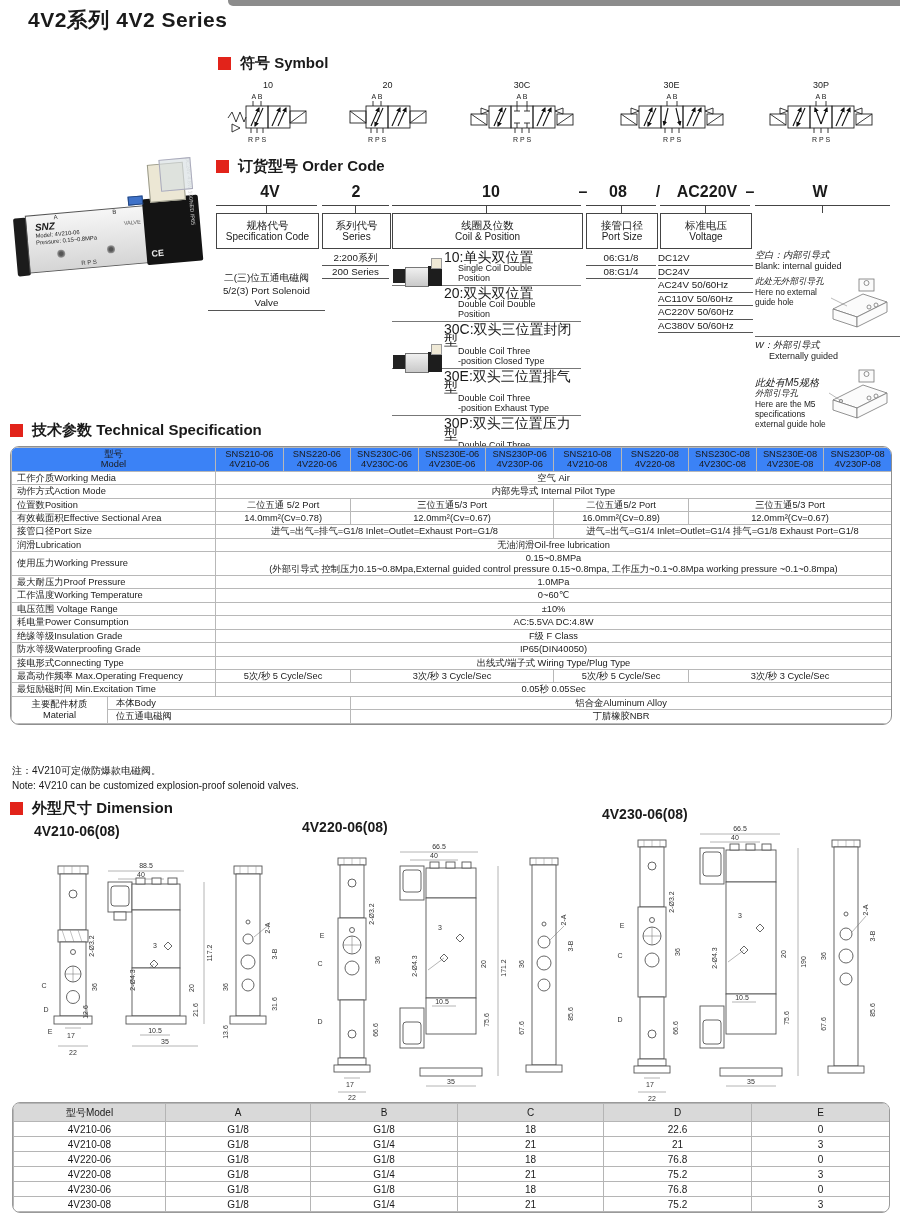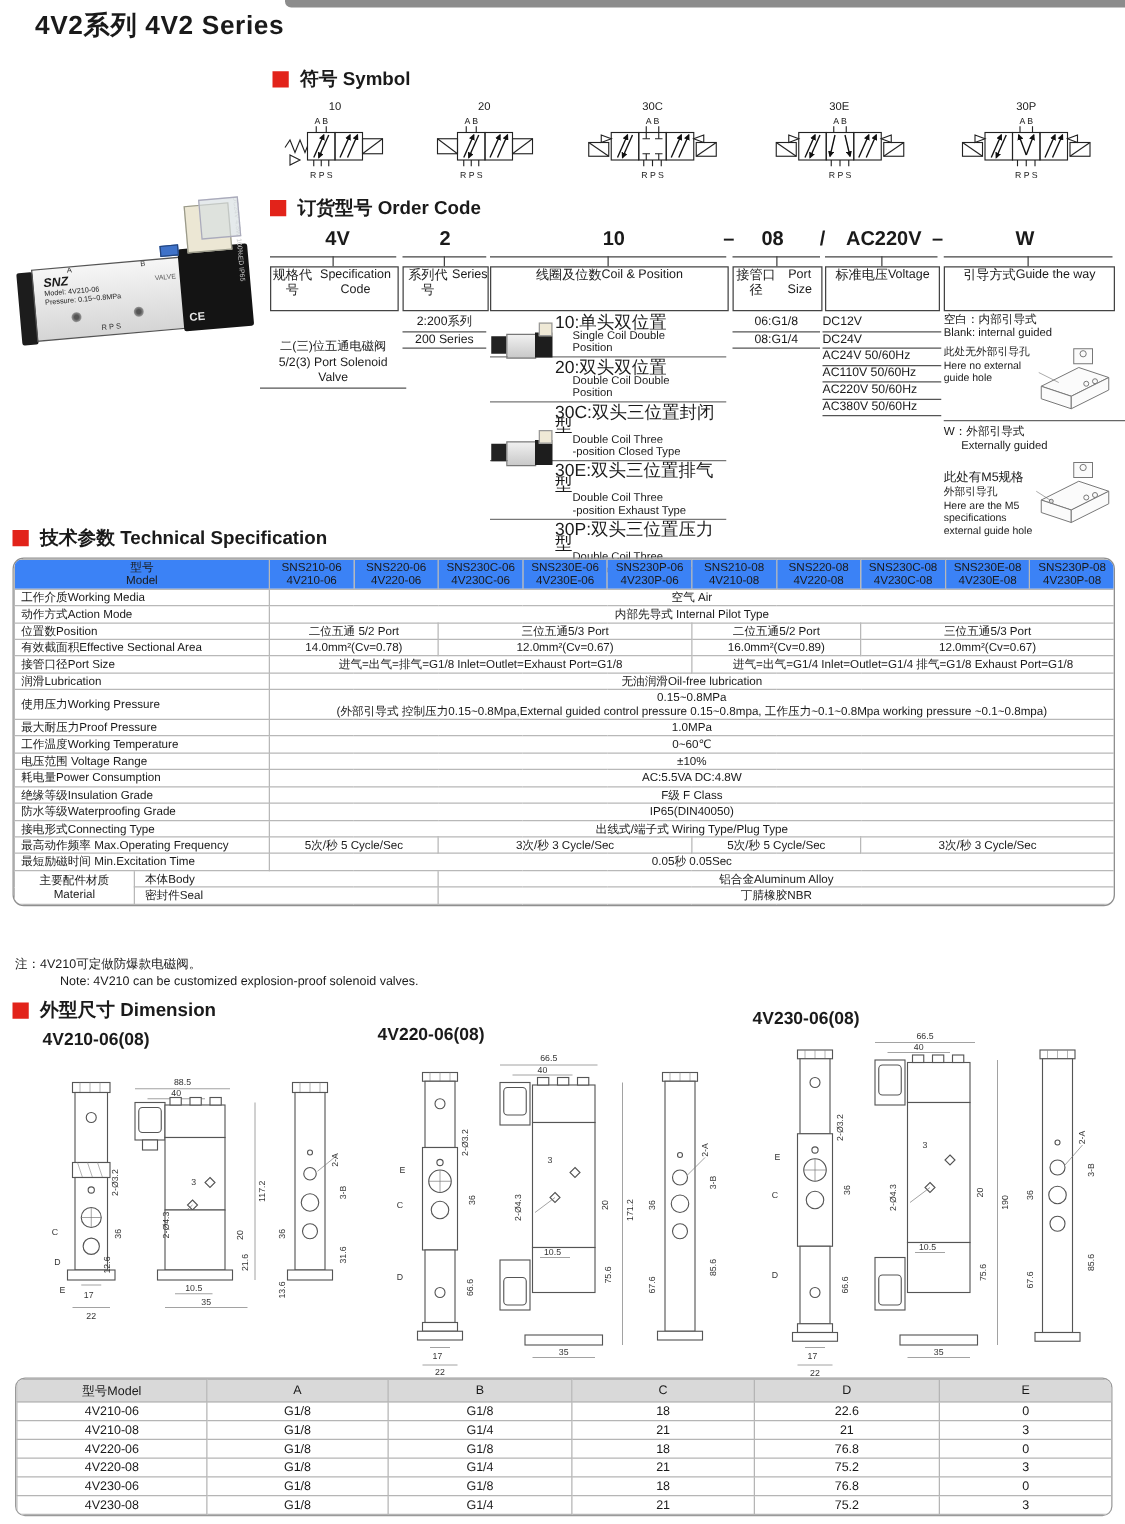--- a/index.html
+++ b/index.html
@@ -19,36 +19,36 @@
   svg.valve{display:block;}
   svg.valve text{font-size:7px;fill:#222;}
   svg.valve .st{stroke:#222;stroke-width:.9;fill:none;}
   svg.valve .ar{stroke:#111;stroke-width:1.1;fill:none;}
   
   .oc{position:absolute;left:0;top:155px;width:724px;height:268px;font-size:10px;}
   .oc .code-part{position:absolute;top:28px;transform:translateX(-50%);font-size:16px;font-weight:bold;}
   .oc .u-line{position:absolute;top:50px;height:1px;background:#444;}
   .oc .tick{position:absolute;top:50px;width:1px;height:8px;background:#444;}
   .oc-box{position:absolute;top:58px;height:34px;border:1px solid #444;text-align:center;
-          display:flex;flex-direction:row;justify-content:center;}
+          display:flex;flex-direction:column;justify-content:center;}
   .oc-box .t1{font-size:10.5px;line-height:12px;}
   .oc-box .t2{font-size:10px;line-height:12px;}
   .occ{position:absolute;text-align:center;}
   .occ .ln{font-size:9.8px;line-height:12.5px;}
   .u{border-bottom:1px solid #555;}
   .opt{border-top:1px solid #777;padding:2px 2px 2px 52px;text-align:left;min-height:29px;}
   .opt.first{border-top:none;}
   .opt .cn{font-size:14px;line-height:11px;}
   .opt .en{font-size:9px;line-height:10px;padding-left:14px;}
   .mini-valve{position:absolute;width:50px;height:34px;}
   .mini-valve .b1{position:absolute;left:0;top:12px;width:12px;height:14px;background:#222;}
   .mini-valve .b2{position:absolute;left:12px;top:10px;width:22px;height:18px;background:linear-gradient(#f0f0f0,#c9c9c9);border:1px solid #777;}
   .mini-valve .b3{position:absolute;left:35px;top:9px;width:14px;height:20px;background:#1d1d1d;}
   .mini-valve .b4{position:absolute;left:38px;top:1px;width:9px;height:9px;background:#efe9d6;border:1px solid #999;}
-  .gd-cn{font-size:9.3px;line-height:11px;}
+  .gd-cn{font-size:9.3px;line-height:11px;font-style:italic;}
   .gd-en{font-size:9px;line-height:10px;}
   
   .photo{position:absolute;left:6px;top:148px;width:214px;height:156px;}
   .ph-rot{position:absolute;left:8px;top:18px;width:200px;height:120px;transform:rotate(-5deg);}
   .pv-endcap{position:absolute;left:0;top:44px;width:13px;height:58px;background:#1c1c1c;border-radius:2px;}
   .pv-body{position:absolute;left:12px;top:42px;width:118px;height:56px;background:linear-gradient(#f6f6f6,#d5d5d5);border:1px solid #555;font-size:6px;overflow:hidden;}
   .pv-body .ab{display:flex;justify-content:space-around;color:#333;font-size:6px;}
   .pv-brand{font-style:italic;font-weight:bold;font-size:10px;padding-left:8px;}
   .pv-word{position:absolute;right:4px;top:12px;font-size:5.5px;color:#555;}
   .pv-line{padding-left:8px;font-size:5.8px;color:#222;line-height:7px;}
@@ -303,24 +303,20 @@
       <div class="t1">线圈及位数</div>
       <div class="t2">Coil &amp; Position</div>
     </div>
     <div class="oc-box" style="left:586px;width:70px;">
       <div class="t1">接管口径</div>
       <div class="t2">Port Size</div>
     </div>
     <div class="oc-box" style="left:660px;width:90px;">
       <div class="t1">标准电压</div>
       <div class="t2">Voltage</div>
-    </div>
-    <div class="oc-box" style="left:755px;width:135px;">
-      <div class="t1">引导方式</div>
-      <div class="t2">Guide the way</div>
     </div>
 
     <div class="occ" style="left:208px;width:117px;top:97px;margin-top:20px;">
       <div class="ln">二(三)位五通电磁阀</div>
       <div class="ln">5/2(3) Port Solenoid</div>
       <div class="ln u">Valve</div>
     </div>
     <div class="occ" style="left:322px;width:67px;top:97px;">
       <div class="ln u">2:200系列</div>
       <div class="ln u">200 Series</div>
@@ -550,28 +546,28 @@
             <td colspan="2" class="lbl">最短励磁时间 Min.Excitation Time</td>
             <td colspan="10" class="pre">0.05秒 0.05Sec</td>
           </tr>
           <tr>
             <td rowspan="2" class="mat">主要配件材质
 Material</td>
             <td colspan="3" class="sub">本体Body</td>
             <td colspan="8">铝合金Aluminum Alloy</td>
           </tr>
           <tr>
-            <td colspan="3" class="sub">密封件Seal</td>
+            <td colspan="3" class="sub">位五通电磁阀</td>
             <td colspan="8">丁腈橡胶NBR</td>
           </tr>
         </tbody>
     </table>
   </div>
   <div class="spec-note" style="top:764px;">注：4V210可定做防爆款电磁阀。</div>
-  <div class="spec-note" style="top:780px;margin-left:36px;">Note: 4V210 can be customized explosion-proof solenoid valves.</div>
+  <div class="spec-note" style="top:780px;">Note: 4V210 can be customized explosion-proof solenoid valves.</div>
 
   <div class="sec-h" style="left:10px;top:799px;">
     <span class="red-sq"></span>
     <span>外型尺寸 Dimension</span>
   </div>
   <div class="dim-title" style="left:34px;top:823px;">4V210-06(08)</div>
   <div class="dim-title" style="left:302px;top:819px;">4V220-06(08)</div>
   <div class="dim-title" style="left:602px;top:806px;">4V230-06(08)</div>
 
   <svg class="dim abs" style="left:22px;top:842px;" width="290" height="248" viewBox="0 0 290 248">

